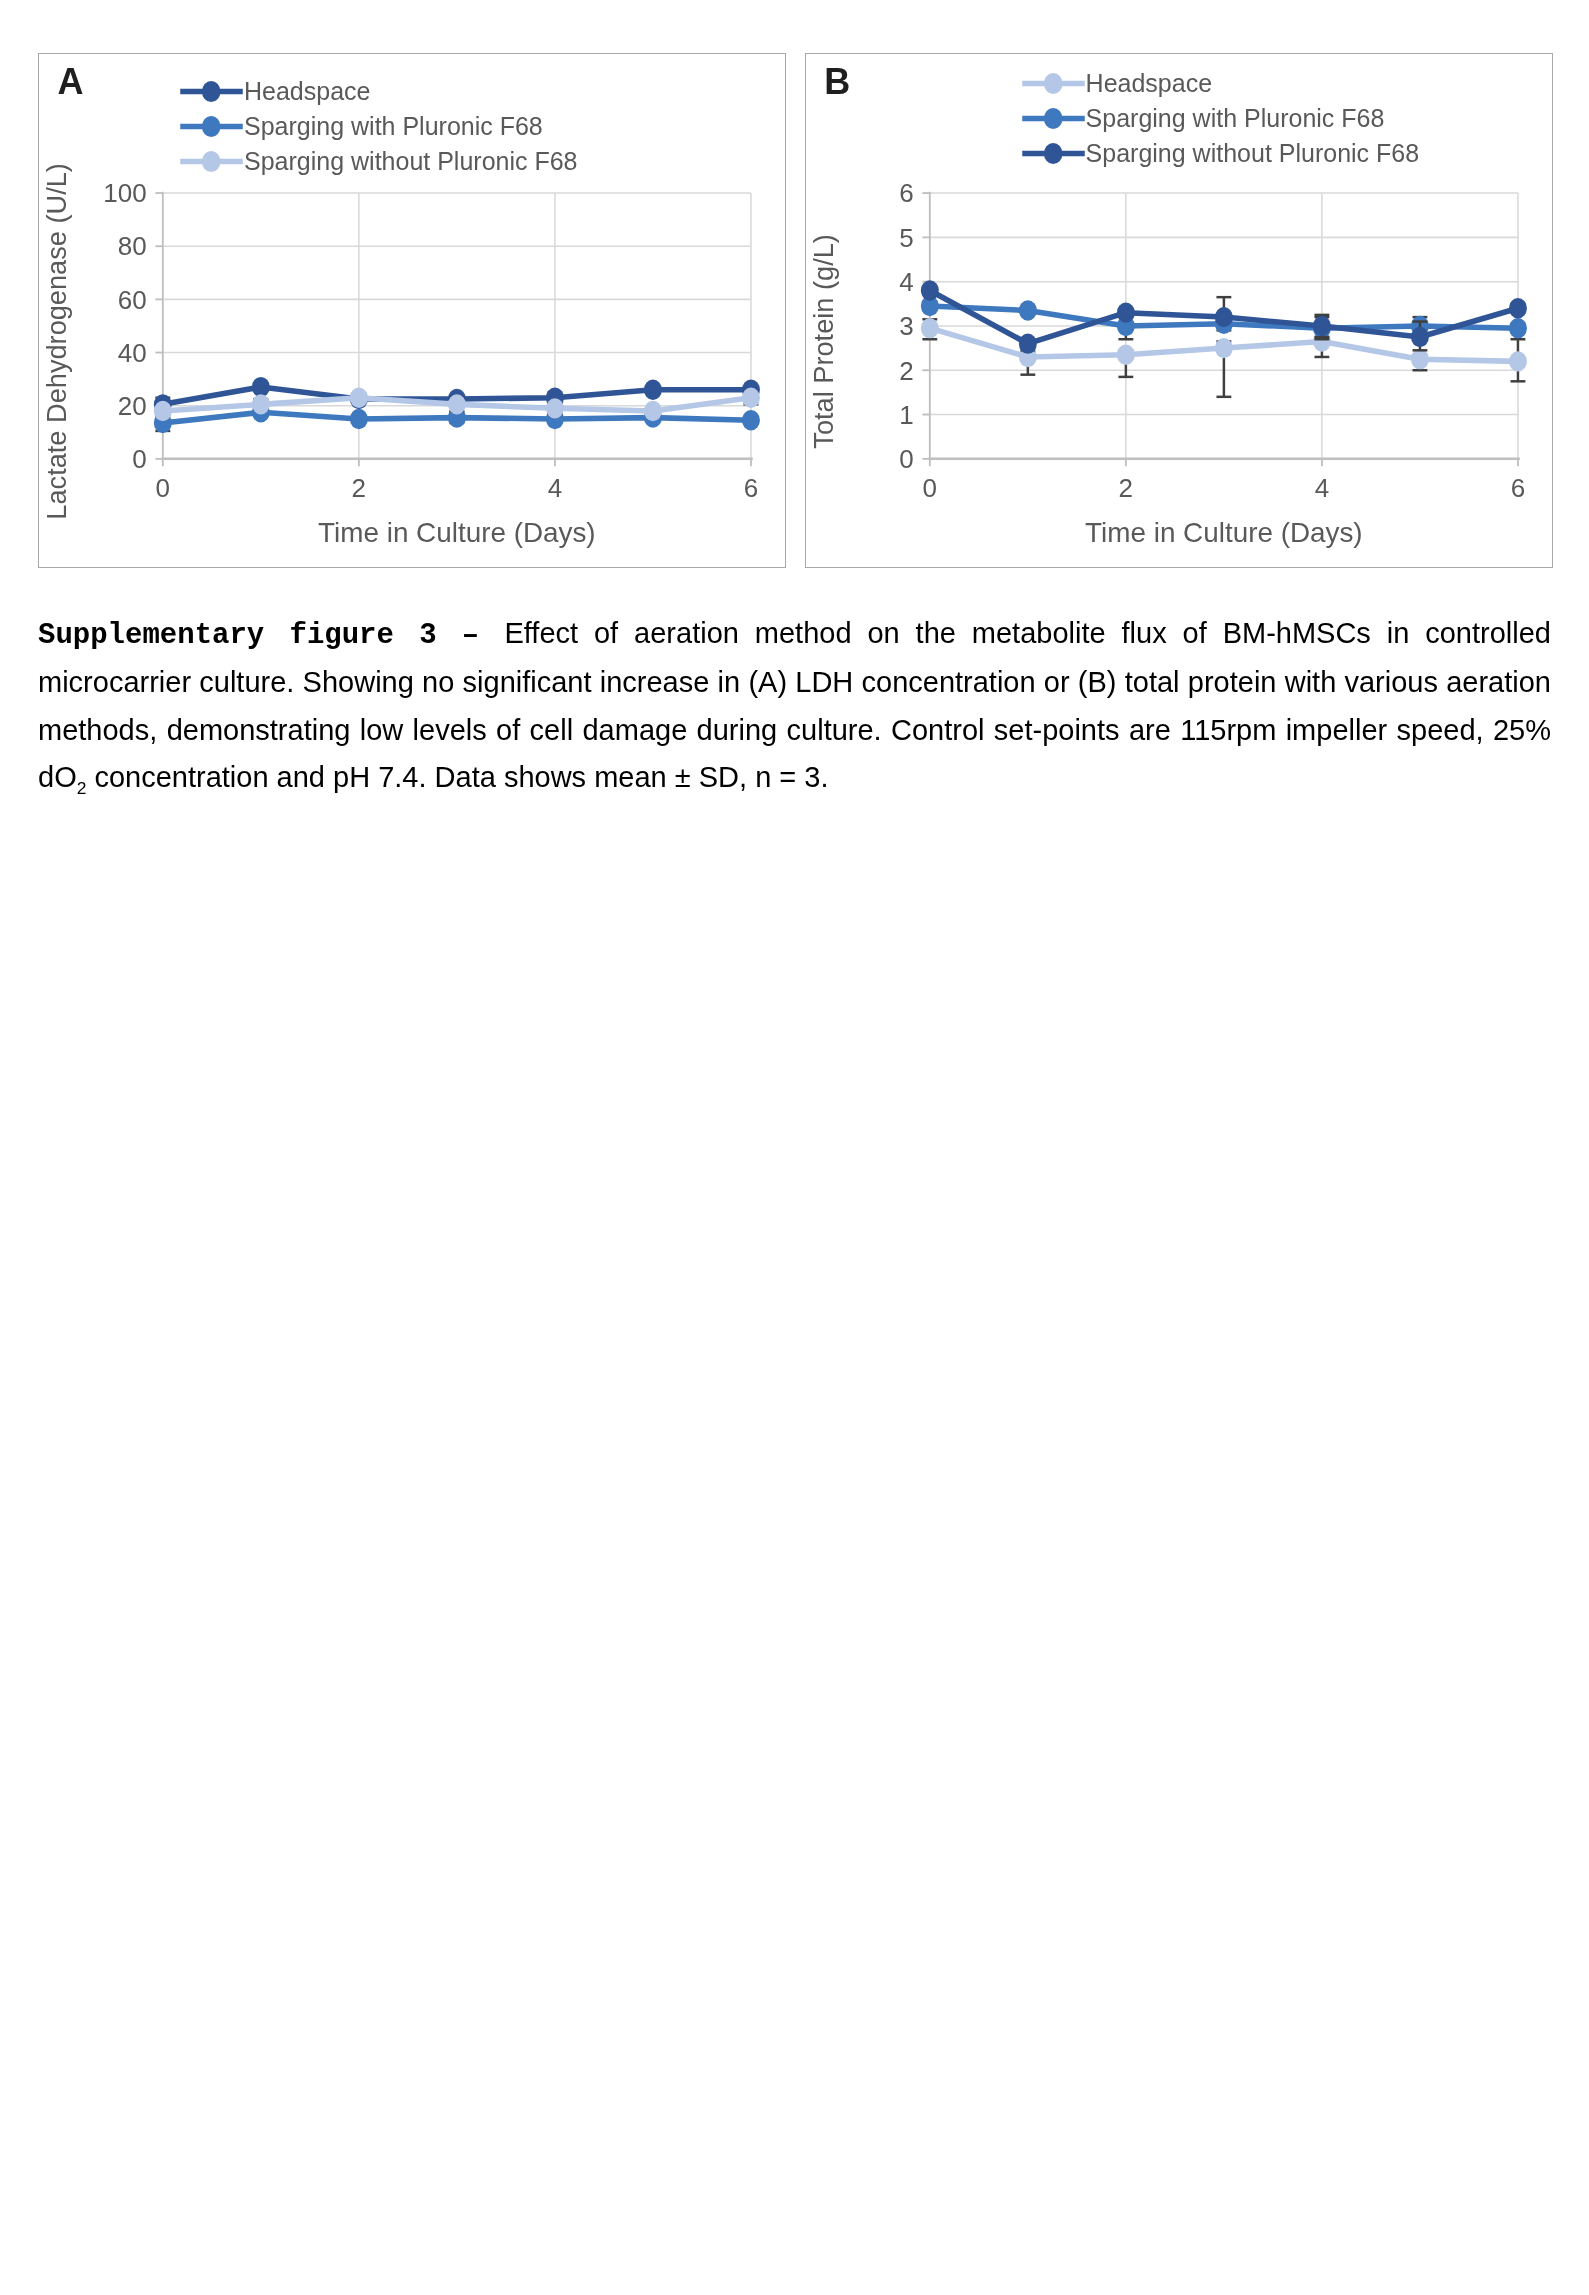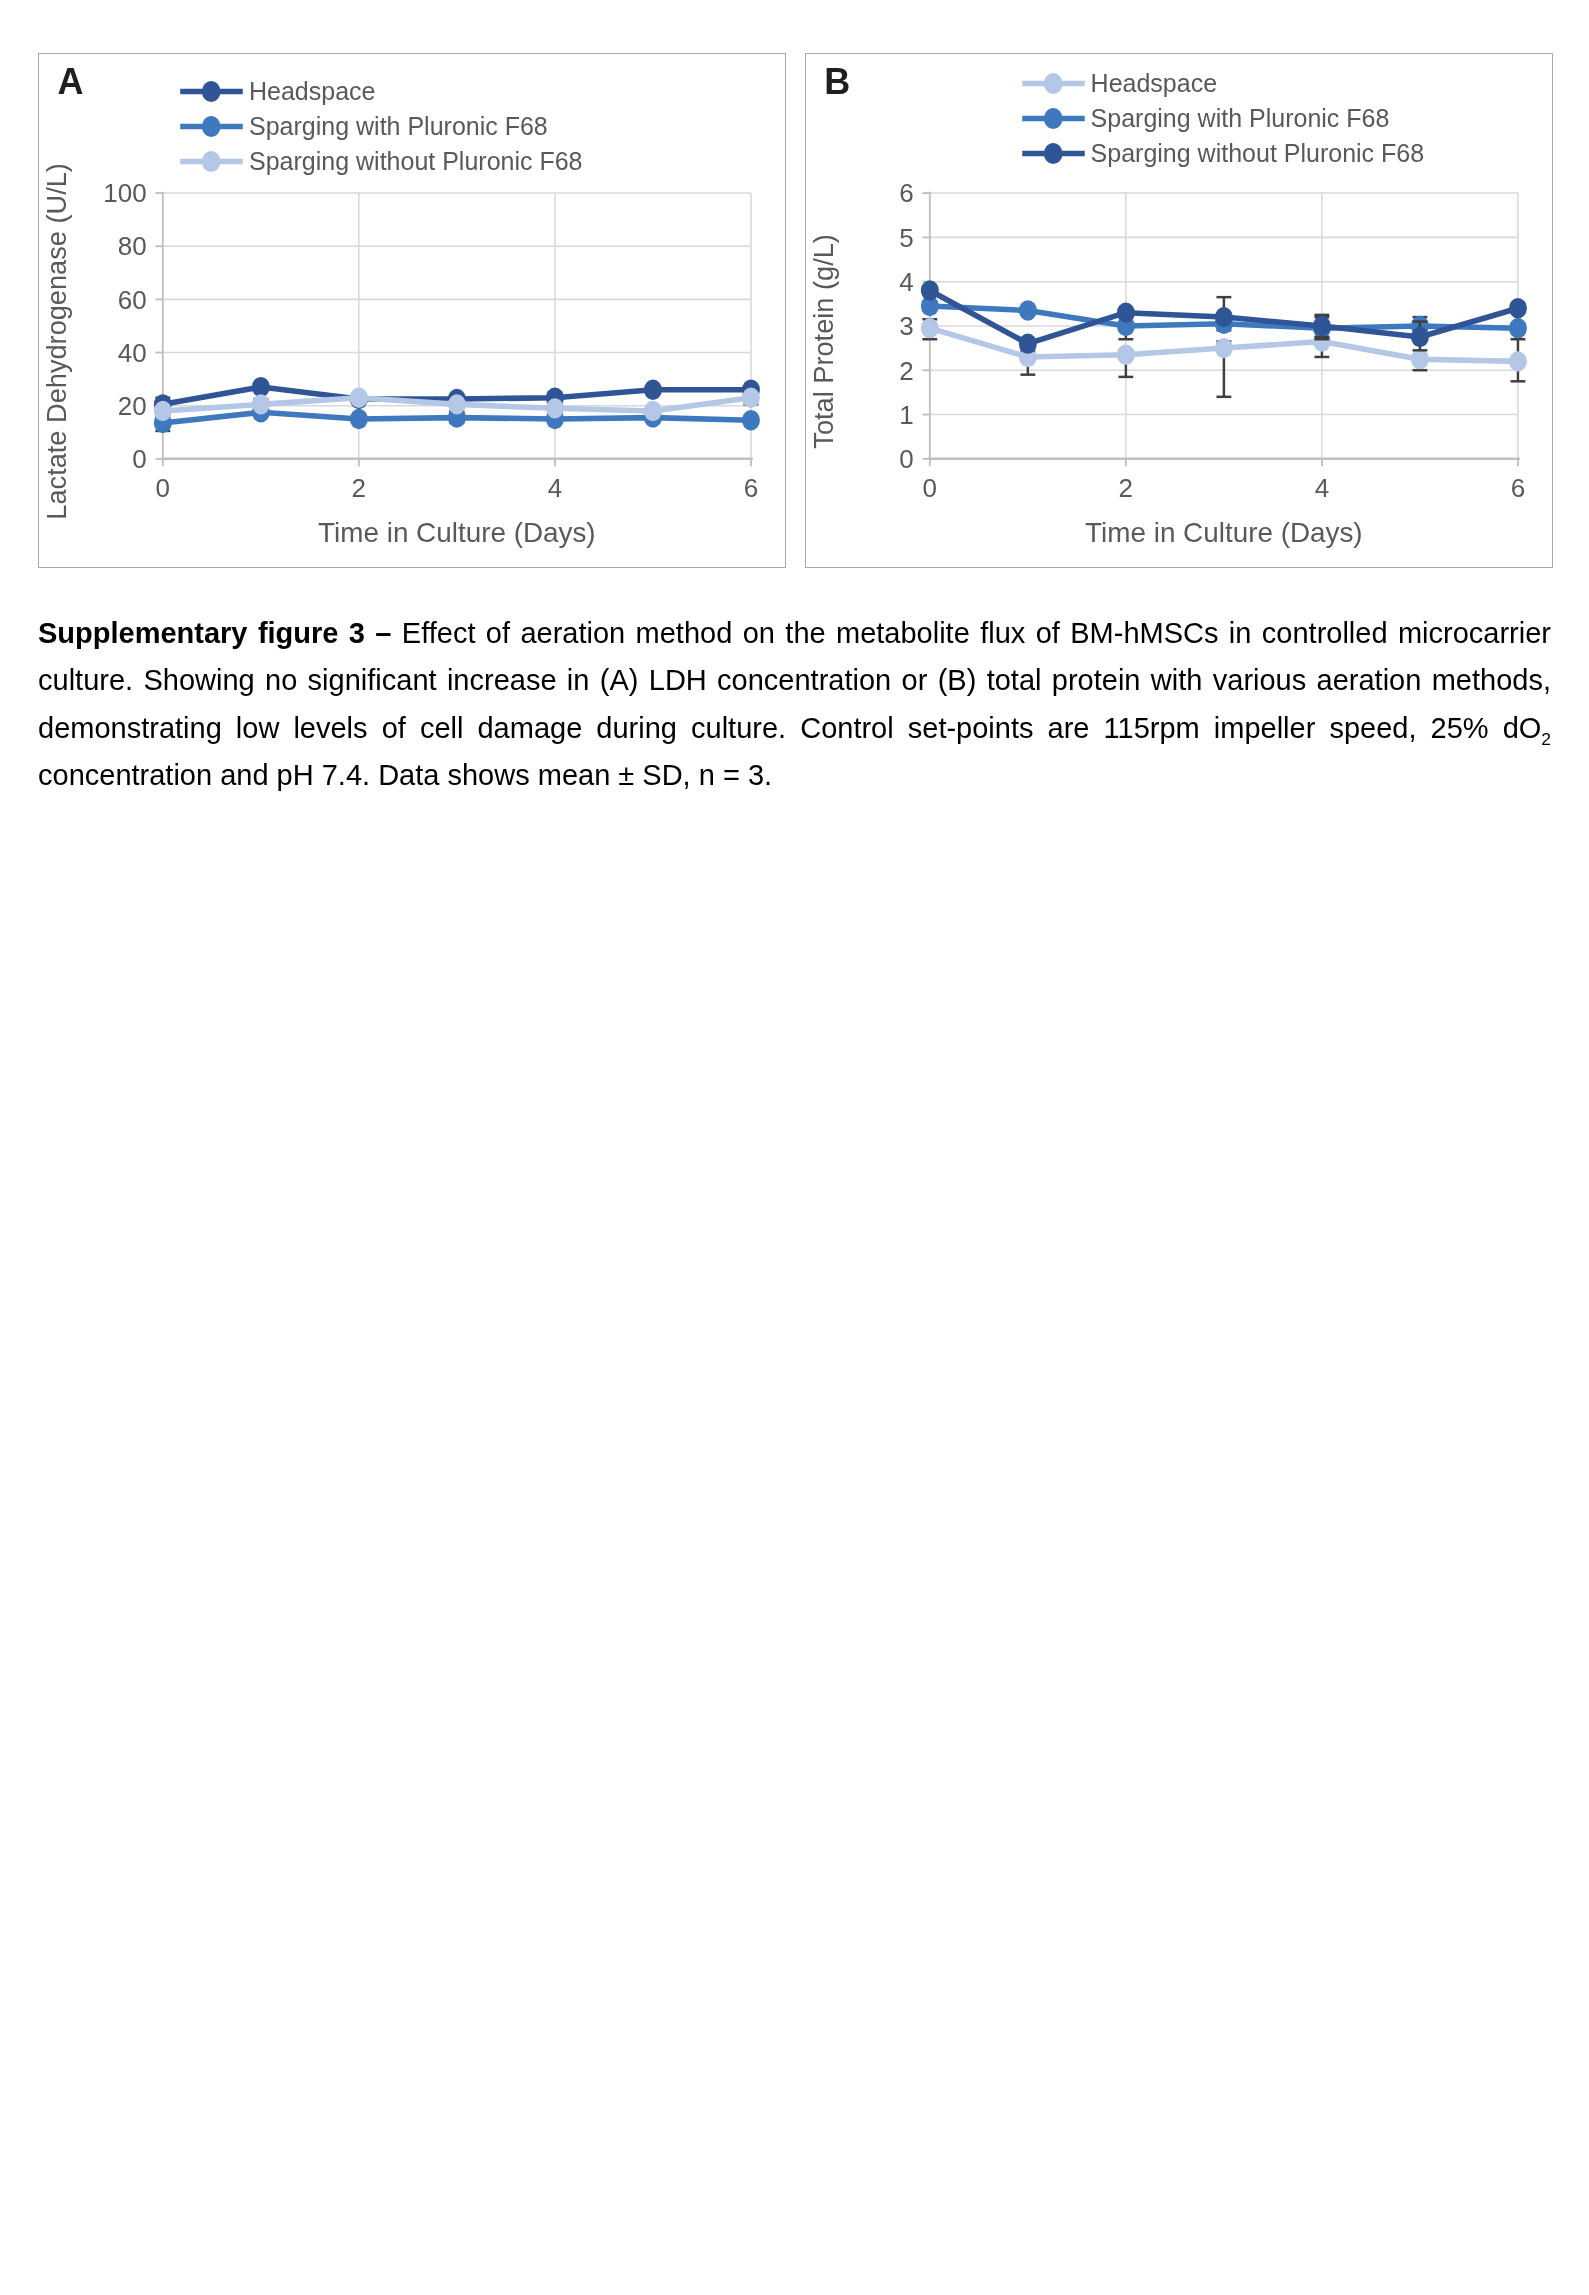--- a/index.html
+++ b/index.html
@@ -7,25 +7,25 @@
         font-family:"Liberation Sans",sans-serif;overflow:hidden;}
   .figure-row{position:absolute;left:38px;top:53px;display:flex;gap:18.6px;}
   .panel{position:relative;width:748px;height:515px;border:1.9px solid #a9a9a9;
          box-sizing:border-box;background:#fff;}
   .chart-svg{position:absolute;left:0;top:0;width:100%;height:100%;display:block;}
   .panel-label{position:absolute;left:18.6px;top:10px;font-size:36px;font-weight:bold;
                color:#1f1f1f;line-height:1;}
   .legend{position:absolute;display:flex;flex-direction:column;gap:10px;}
   .panel-a .legend{left:140px;top:25px;}
   .panel-b .legend{left:215px;top:17.4px;}
-  .legend-item{display:flex;align-items:flex-start;gap:5px;height:25px;}
+  .legend-item{display:flex;align-items:flex-start;height:25px;}
   .legend-label{font-size:25px;color:#595959;white-space:nowrap;line-height:1;}
   .caption{position:absolute;left:38px;top:610px;width:1513px;margin:0;
            font-size:29px;line-height:1.63;color:#000;text-align:justify;}
-  .cap-bold{font-weight:bold;}
+  .cap-bold{font-weight:bold;font-family:Liberation Mono, monospace;}
   .caption sub{font-size:0.6em;line-height:0;}
 </style>
 </head>
 <body>
 
 <div class="page">
 
   <div class="figure-row">
 
     <div class="panel panel-a">

